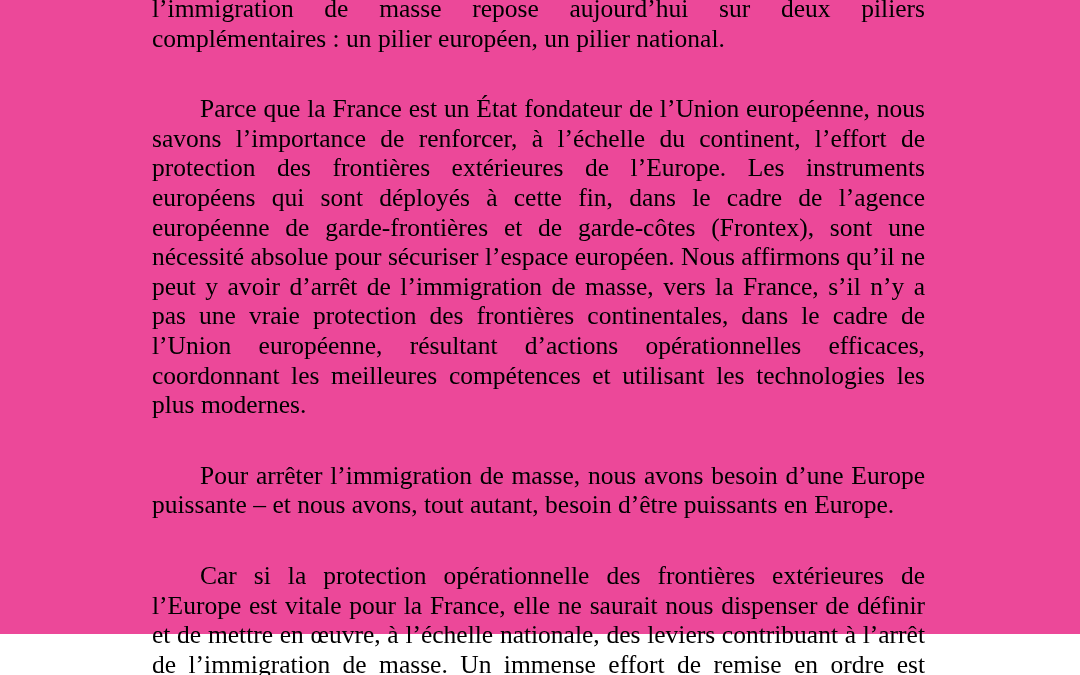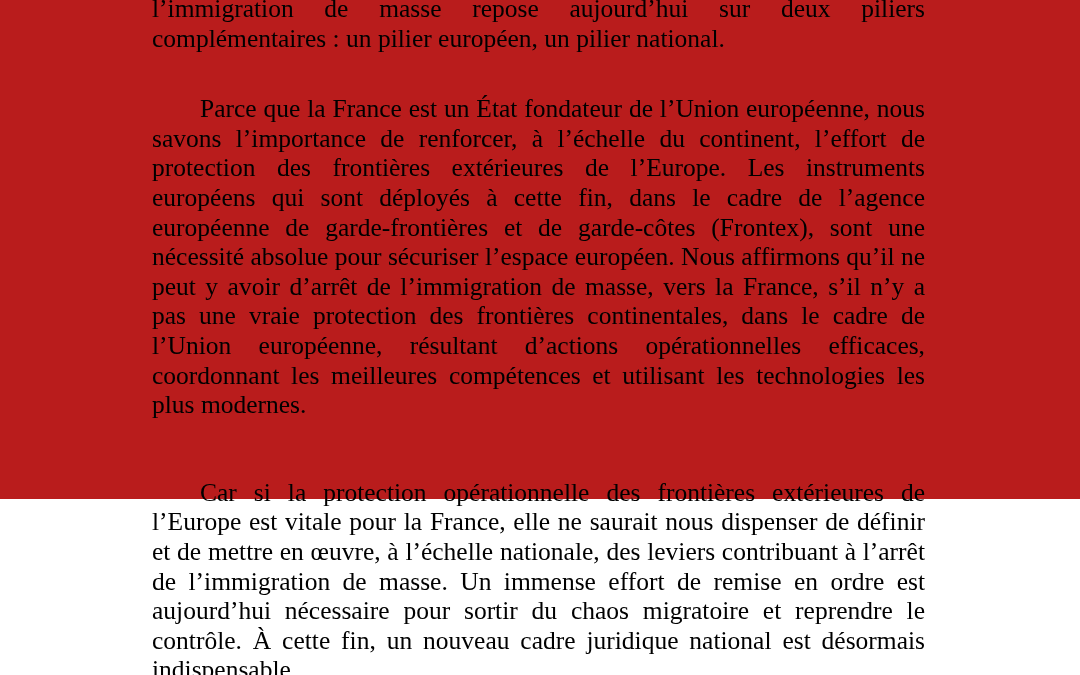--- a/index.html
+++ b/index.html
@@ -10,22 +10,22 @@
   body {
     width: 1080px;
     height: 675px;
     overflow: hidden;
     font-family: "Liberation Serif", "DejaVu Serif", serif;
     color: #000000;
   }
   .page {
     position: relative;
     width: 1080px;
-    height: 499px;
-    background: #b91c1c;
+    height: 634px;
+    background: #ec4899;
     box-sizing: border-box;
     padding: 0 155px 0 152px;
   }
   .body-text {
     font-size: 25.5px;
     line-height: 29.6px;
     text-align: justify;
     text-justify: inter-word;
     hyphens: none;
   }
@@ -53,19 +53,20 @@
   <div class="body-text clip-top">
 
     <p class="para continued-first">l’immigration de masse repose aujourd’hui sur deux piliers complémentaires : un pilier européen, un pilier national.</p>
 
     <div class="gap-md"></div>
 
     <p class="para indented">Parce que la France est un État fondateur de l’Union européenne, nous savons l’importance de renforcer, à l’échelle du continent, l’effort de protection des frontières extérieures de l’Europe. Les instruments européens qui sont déployés à cette fin, dans le cadre de l’agence européenne de garde-frontières et de garde-côtes (Frontex), sont une nécessité absolue pour sécuriser l’espace européen. Nous affirmons qu’il ne peut y avoir d’arrêt de l’immigration de masse, vers la France, s’il n’y a pas une vraie protection des frontières continentales, dans le cadre de l’Union européenne, résultant d’actions opérationnelles efficaces, coordonnant les meilleures compétences et utilisant les technologies les plus modernes.</p>
 
     <div class="gap-md"></div>
 
+    <p class="para indented">Pour arrêter l’immigration de masse, nous avons besoin d’une Europe puissante – et nous avons, tout autant, besoin d’être puissants en Europe.</p>
 
     <div class="gap-md"></div>
 
     <p class="para indented">Car si la protection opérationnelle des frontières extérieures de l’Europe est vitale pour la France, elle ne saurait nous dispenser de définir et de mettre en œuvre, à l’échelle nationale, des leviers contribuant à l’arrêt de l’immigration de masse. Un immense effort de remise en ordre est aujourd’hui nécessaire pour sortir du chaos migratoire et reprendre le contrôle. À cette fin, un nouveau cadre juridique national est désormais indispensable.</p>
 
   </div>
 </div>
 
 </body></html>

